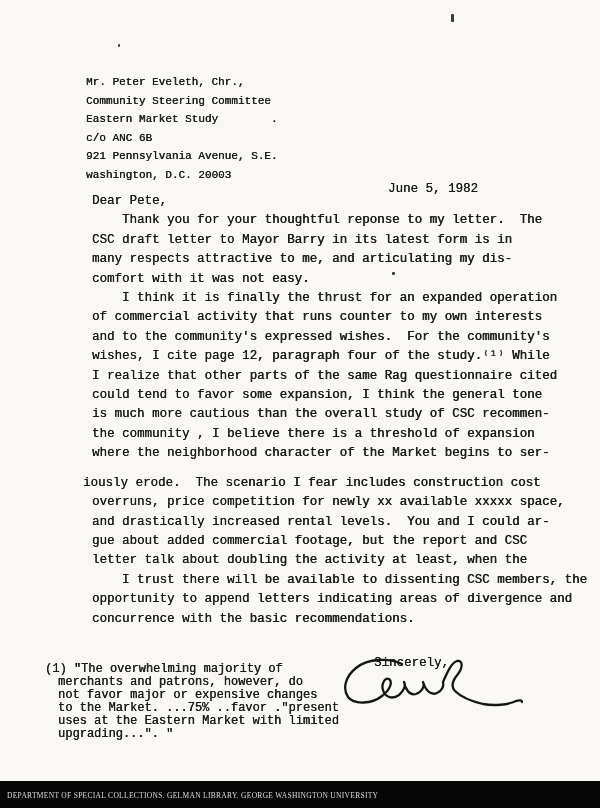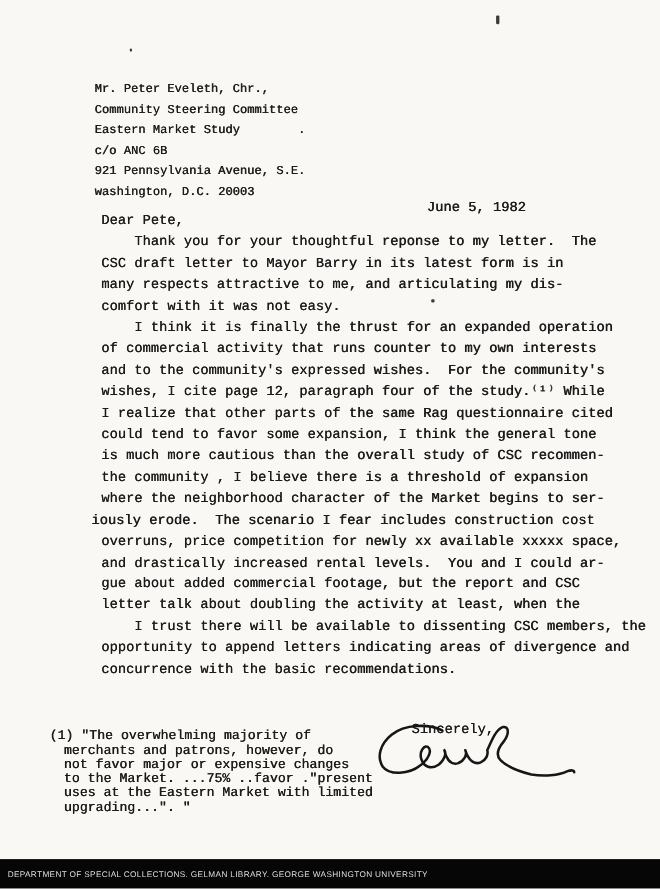--- a/index.html
+++ b/index.html
@@ -12,30 +12,30 @@
     color:#1b1b1b;
   }
   .line{white-space:pre;}
   .mono{
     font-family:"Liberation Mono","DejaVu Sans Mono",monospace;
     text-shadow:0.35px 0 currentColor;
   }
   .address{position:absolute;left:86px;top:73px;font-size:11px;line-height:18.6px;}
   .date{position:absolute;left:388px;top:171px;font-size:12.5px;margin-top:11px;}
   .body-block{position:absolute;left:92px;top:192px;font-size:12.5px;line-height:19.4px;}
-  .body-block .outdent{margin-left:-9px;}
+  .body-block .outdent{margin-left:-9px;margin-top:10px;}
   .footnote{position:absolute;left:45px;top:663px;font-size:12px;line-height:13.1px;}
   .footnote .line:not(:first-child){padding-left:13px;}
   .closing{position:absolute;left:374px;top:656px;font-size:12.5px;}
   .sig-scrawl{position:absolute;left:338px;top:656px;overflow:visible;}
   .sig-block{position:absolute;left:371px;top:696px;font-size:12.5px;line-height:14px;}
   .footer-bar{position:absolute;left:0;top:781px;width:600px;height:27px;background:#060606;}
   .footer-text{
     position:absolute;left:7px;top:50%;transform:translateY(-50%);
-    color:#dedede;font-family:Liberation Sans, sans-serif;
+    color:#dedede;font-family:Liberation Serif, serif;
     font-size:7.5px;letter-spacing:0.3px;white-space:nowrap;
   }
   .speck{position:absolute;background:#3a3a3a;border-radius:1px;}
   #speck-a{left:451px;top:14px;width:3px;height:8px;}
   #speck-b{left:118px;top:44px;width:2px;height:3px;}
   #speck-c{left:392px;top:272px;width:3px;height:3px;}
 </style>
 </head>
 <body>
 

